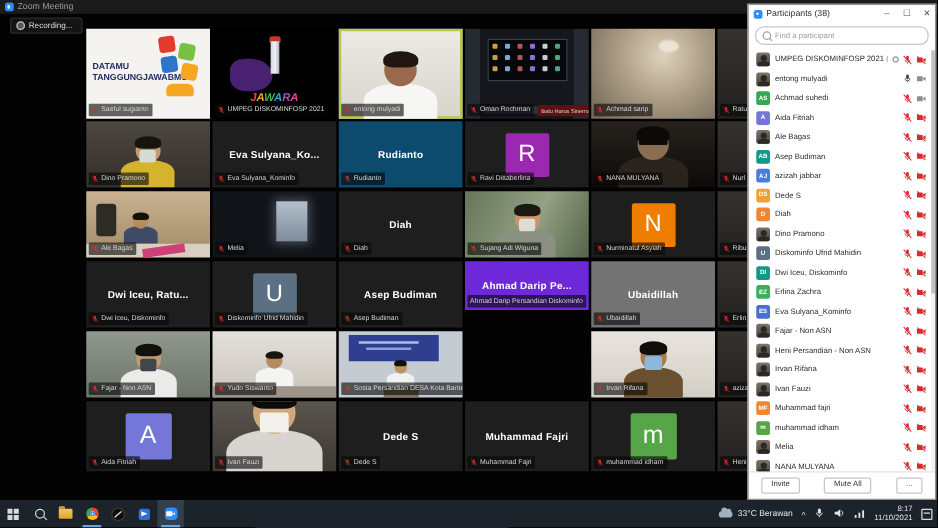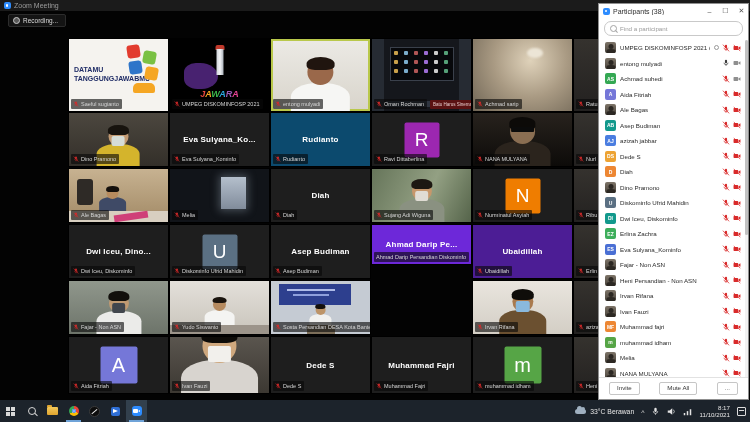--- a/index.html
+++ b/index.html
@@ -13,21 +13,21 @@
   .zlogo{width:7px;height:7px;border-radius:2px;background:#2d8cff;display:inline-block;position:relative;}
   .zlogo::after{content:'';position:absolute;left:1.5px;top:2.2px;width:2.6px;height:2.6px;background:#fff;border-radius:1px;}
   .wtitle{font-size:7px;color:#9b9b9b;}
 
   .rec{position:absolute;left:8px;top:14px;z-index:2;background:#141414;border:1px solid #2c2c2c;
        border-radius:2px;display:flex;align-items:center;gap:3px;padding:2px 7px 2px 4px;}
   .rec-ico{width:7px;height:7px;border-radius:50%;border:1.5px solid #c9c9c9;box-sizing:border-box;background:#5a5a5a;display:inline-block;}
   .rec-label{font-size:6.5px;color:#dcdcdc;}
 
   
-  #grid{position:absolute;left:0;top:16px;width:750px;height:400px;overflow:hidden;z-index:1;}
+  #grid{position:absolute;left:0;top:0;width:750px;height:400px;overflow:hidden;z-index:1;}
   .tile{position:absolute;background:#1f1f1f;overflow:hidden;box-shadow:0 0 0 1px #000;}
   .tile.active{box-shadow:0 0 0 2px #b9c84b inset,0 0 0 1px #000;}
   .tile-label{position:absolute;left:2px;bottom:2px;background:rgba(8,8,8,.62);color:#d6d6d6;
               font-size:5.5px;line-height:8px;padding:1px 3px 1px 2px;display:flex;align-items:center;gap:2px;
               white-space:nowrap;max-width:94%;overflow:hidden;border-radius:1px;}
   .tile-badge{position:absolute;bottom:2px;background:#5a1212;color:#e4c9c9;font-size:4.5px;line-height:7px;
               padding:1px 3px;white-space:nowrap;border-radius:1px;}
   .tile-center-name{position:absolute;inset:0;display:flex;align-items:center;justify-content:center;
                     color:#fff;font-weight:bold;font-size:8px;letter-spacing:.2px;text-align:center;padding:0 4px;}
   .letter-box{position:absolute;left:50%;top:50%;transform:translate(-50%,-50%);
@@ -428,21 +428,21 @@
     <rect x="4.4" y="1" width="3.2" height="5.6" rx="1.6" fill="#d92b2b"></rect>
     <path d="M3 5.5a3 3 0 0 0 6 0" fill="none" stroke="#d92b2b" stroke-width="1"></path>
     <line x1="6" y1="8.6" x2="6" y2="10.4" stroke="#d92b2b" stroke-width="1"></line>
     <line x1="1.4" y1="1" x2="10.6" y2="11" stroke="#d92b2b" stroke-width="1.2"></line>
             </svg>
           </span>
           <span>Ribu</span>
         </span>
       </div>
       <div class="tile" style="left: 69px; top: 209px; width: 99px; height: 53px; background: rgb(30, 30, 30);">
-        <span class="tile-center-name">Dwi Iceu, Dino...</span>
+        <span class="tile-center-name">Dwi Iceu, Ratu...</span>
         <span class="tile-label">
           <span style="display: inline-flex;">
             <svg width="6" height="6" viewBox="0 0 12 12">
     <rect x="4.4" y="1" width="3.2" height="5.6" rx="1.6" fill="#d92b2b"></rect>
     <path d="M3 5.5a3 3 0 0 0 6 0" fill="none" stroke="#d92b2b" stroke-width="1"></path>
     <line x1="6" y1="8.6" x2="6" y2="10.4" stroke="#d92b2b" stroke-width="1"></line>
     <line x1="1.4" y1="1" x2="10.6" y2="11" stroke="#d92b2b" stroke-width="1.2"></line>
             </svg>
           </span>
           <span>Dwi Iceu, Diskominfo</span>
@@ -475,21 +475,21 @@
           </span>
           <span>Asep Budiman</span>
         </span>
       </div>
       <div class="tile" style="left: 372px; top: 209px; width: 99px; height: 39px; background: #6d28d9;">
         <span class="tile-center-name">Ahmad Darip Pe...</span>
         <span class="tile-label">
           <span>Ahmad Darip Persandian Diskominfo</span>
         </span>
       </div>
-      <div class="tile" style="left: 473px; top: 209px; width: 99px; height: 53px; background: #4c1d95;">
+      <div class="tile" style="left: 473px; top: 209px; width: 99px; height: 53px; background: #737373;">
         <span class="tile-center-name">Ubaidillah</span>
         <span class="tile-label">
           <span style="display: inline-flex;">
             <svg width="6" height="6" viewBox="0 0 12 12">
     <rect x="4.4" y="1" width="3.2" height="5.6" rx="1.6" fill="#d92b2b"></rect>
     <path d="M3 5.5a3 3 0 0 0 6 0" fill="none" stroke="#d92b2b" stroke-width="1"></path>
     <line x1="6" y1="8.6" x2="6" y2="10.4" stroke="#d92b2b" stroke-width="1"></line>
     <line x1="1.4" y1="1" x2="10.6" y2="11" stroke="#d92b2b" stroke-width="1.2"></line>
             </svg>
           </span>

